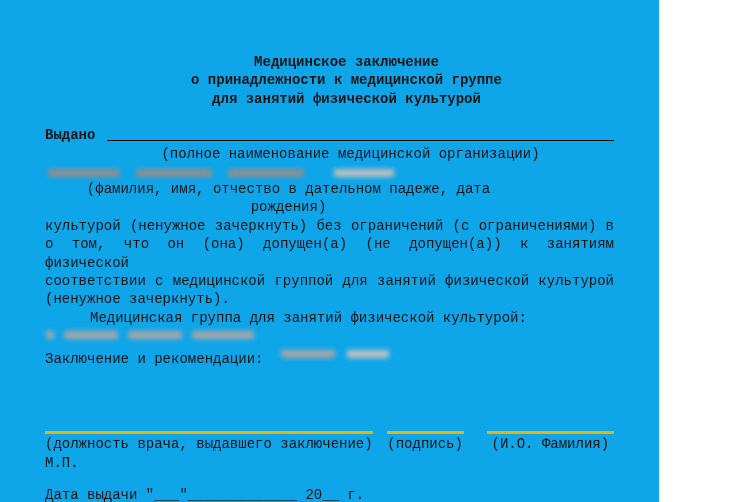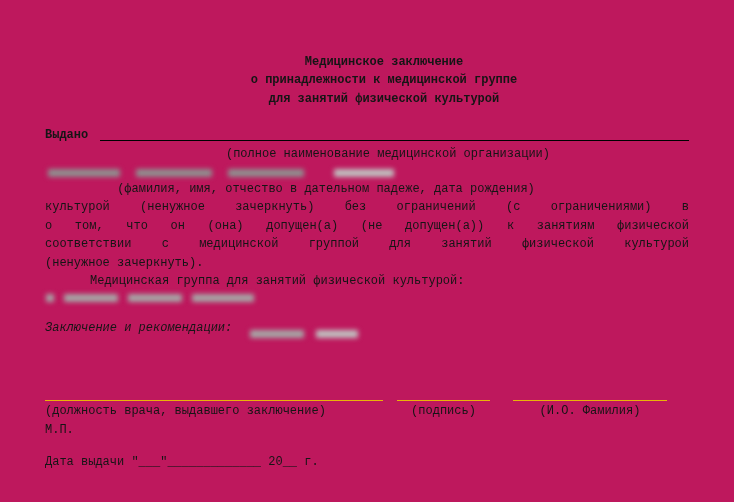--- a/index.html
+++ b/index.html
@@ -1,22 +1,22 @@
 <!DOCTYPE html>
 <html><head>
 <meta charset="utf-8">
 <style>
   html,body { margin:0; padding:0; background:#fff; }
   .page {
     position:relative;
-    width:734px; height:502px;
-    background:#be185d;
+    width:659px; height:502px;
+    background:#0ea5e9;
     overflow:hidden;
     font-family:"Liberation Mono","DejaVu Sans Mono",monospace;
-    font-size:12px; line-height:18.4px;
+    font-size:14px; line-height:18.4px;
     color:#151515;
   }
   .content { padding:0 45px; }
 
   .title-block { margin:53px 0 0 34px; text-align:center; font-weight:bold; }
 
   .issued-row { display:flex; align-items:center; margin-top:18px;font-weight:bold; }
   .issued-row .lbl { white-space:nowrap; }
   .fill-line { flex:1; border-bottom:1px solid #000; margin-left:12px; margin-bottom:3px; height:14px; }
 
@@ -39,26 +39,26 @@
   .body-par .just { text-align:justify; text-align-last:justify; }
 
   .med-group { text-indent:45px; }
 
   .group-row .blur-seg { margin-right:10px; }
   .group-row .g1 { width:8px;  margin-left:1px; }
   .group-row .g2 { width:54px; }
   .group-row .g3 { width:54px; }
   .group-row .g4 { width:62px; }
 
-  .conclusion-row { display:flex; align-items:flex-end; margin-top:14px;font-style:italic; }
+  .conclusion-row { display:flex; align-items:flex-start; margin-top:8px; }
   .conclusion-row .c1 { width:54px; margin-left:18px; }
   .conclusion-row .c2 { width:42px; margin-left:12px; }
 
   .sig-row { display:flex; margin-top:62px; }
-  .sig-col { border-top:1px solid #eab308; padding-top:1px; white-space:nowrap; }
+  .sig-col { border-top:3px solid #eab308; padding-top:1px; white-space:nowrap; }
   .sig-col.pos  { width:338px; }
   .sig-col.sign { width:93px;  margin-left:14px; text-align:center; }
   .sig-col.name { width:154px; margin-left:23px; text-align:center; }
 
   .stamp { margin-top:1px; }
   .date-row { margin-top:13px; white-space:pre; }
 </style>
 </head>
 <body>
 

